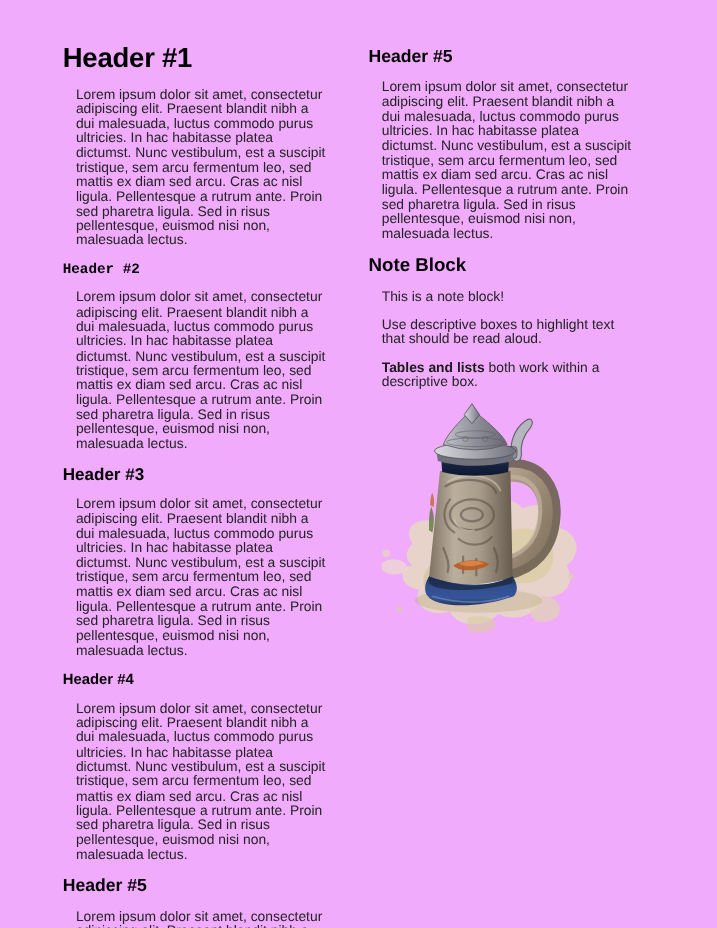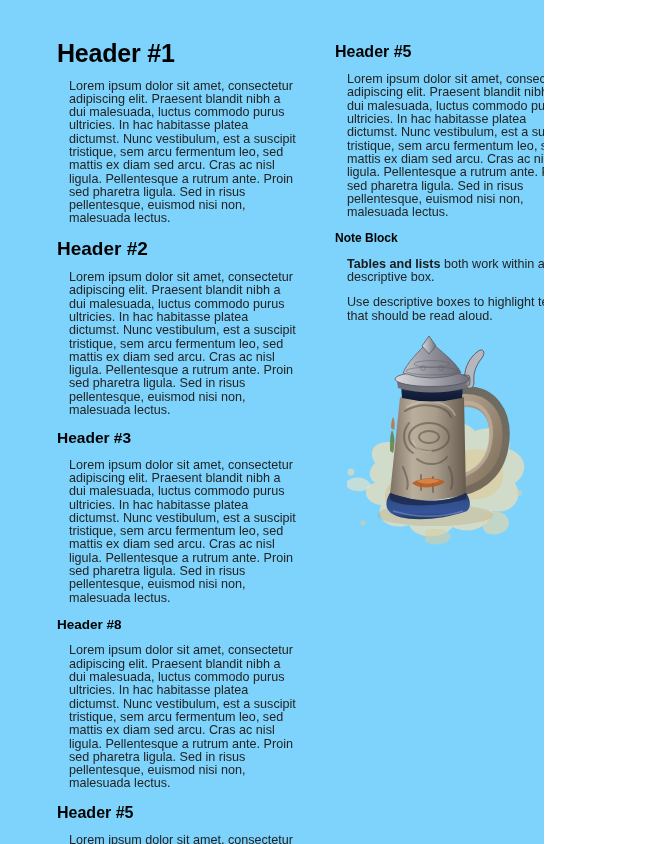--- a/index.html
+++ b/index.html
@@ -1,45 +1,45 @@
 <!DOCTYPE html>
 <html><head>
 <meta charset="utf-8">
 <style>
   html, body { margin: 0; padding: 0; background: #ffffff; }
   .page {
     position: relative;
-    width: 544px;
+    width: 652px;
     height: 844px;
-    background: #7dd3fc;
+    background: #f0abfc;
     overflow: hidden;
     font-family: "Liberation Sans", "DejaVu Sans", sans-serif;
     color: #232323;
   }
   .columns {
     position: absolute;
     left: 57px;
     top: 40px;
     display: flex;
     gap: 26px;
   }
   .col { width: 252px; }
   .col.right { width: 254px; }
 
   h1, h2, h3, h4, h5, h6 {
     color: #000000;
     font-weight: bold;
     margin: 0;
   }
   h1 { font-size: 25px; line-height: 1.1;  margin: 0 0 6px 0; letter-spacing: -0.2px; }
-  h2 { font-size: 19px; line-height: 1.12; margin: 2px 0 4px 0; }
+  h2 { font-size: 13px; line-height: 1.12; margin: 2px 0 4px 0; font-family: Liberation Mono, monospace; }
   h3 { font-size: 15.5px; line-height: 1.12; margin: 3px 0 10px 0; }
   h4 { font-size: 13.5px; line-height: 1.15; margin: 2px 0 2px 0; }
   h5 { font-size: 16px; line-height: 1.2;  margin: 2px 0 2px 0; }
-  .note-title { font-size: 12px; line-height: 1.2; margin: 1px 0 0 0; }
+  .note-title { font-size: 17px; line-height: 1.2; margin: 1px 0 0 0; }
 
   p.body {
     font-size: 12.6px;
     line-height: 13.3px;
     margin: 12px;
     color: #232323;
   }
   p.body b { color: #1a1a1a; }
 
   figure.illustration {
@@ -64,45 +64,46 @@
         <h2>Header #2</h2>
         <p class="body">Lorem ipsum dolor sit amet, consectetur adipiscing elit. Praesent blandit nibh a dui malesuada, luctus commodo purus ultricies. In hac habitasse platea dictumst. Nunc vestibulum, est a suscipit tristique, sem arcu fermentum leo, sed mattis ex diam sed arcu. Cras ac nisl ligula. Pellentesque a rutrum ante. Proin sed pharetra ligula. Sed in risus pellentesque, euismod nisi non, malesuada lectus.</p>
       </section>
 
       <section>
         <h3>Header #3</h3>
         <p class="body">Lorem ipsum dolor sit amet, consectetur adipiscing elit. Praesent blandit nibh a dui malesuada, luctus commodo purus ultricies. In hac habitasse platea dictumst. Nunc vestibulum, est a suscipit tristique, sem arcu fermentum leo, sed mattis ex diam sed arcu. Cras ac nisl ligula. Pellentesque a rutrum ante. Proin sed pharetra ligula. Sed in risus pellentesque, euismod nisi non, malesuada lectus.</p>
       </section>
 
       <section>
-        <h4>Header #8</h4>
+        <h4>Header #4</h4>
         <p class="body">Lorem ipsum dolor sit amet, consectetur adipiscing elit. Praesent blandit nibh a dui malesuada, luctus commodo purus ultricies. In hac habitasse platea dictumst. Nunc vestibulum, est a suscipit tristique, sem arcu fermentum leo, sed mattis ex diam sed arcu. Cras ac nisl ligula. Pellentesque a rutrum ante. Proin sed pharetra ligula. Sed in risus pellentesque, euismod nisi non, malesuada lectus.</p>
       </section>
 
       <section>
         <h5>Header #5</h5>
         <p class="body">Lorem ipsum dolor sit amet, consectetur adipiscing elit. Praesent blandit nibh a dui malesuada, luctus commodo purus ultricies. In hac habitasse platea dictumst. Nunc vestibulum, est a suscipit tristique, sem arcu fermentum leo, sed mattis ex diam sed arcu. Cras ac nisl ligula. Pellentesque a rutrum ante. Proin sed pharetra ligula. Sed in risus pellentesque, euismod nisi non, malesuada lectus.</p>
       </section>
 
     </div>
 
     <div class="col right">
 
       <section>
         <h5>Header #5</h5>
         <p class="body">Lorem ipsum dolor sit amet, consectetur adipiscing elit. Praesent blandit nibh a dui malesuada, luctus commodo purus ultricies. In hac habitasse platea dictumst. Nunc vestibulum, est a suscipit tristique, sem arcu fermentum leo, sed mattis ex diam sed arcu. Cras ac nisl ligula. Pellentesque a rutrum ante. Proin sed pharetra ligula. Sed in risus pellentesque, euismod nisi non, malesuada lectus.</p>
       </section>
 
       <section>
         <h6 class="note-title">Note Block</h6>
-      </section>
-
-      <section>
+        <p class="body">This is a note block!</p>
+      </section>
+
+      <section>
+        <p class="body">Use descriptive boxes to highlight text that should be read aloud.</p>
         <p class="body"><b>Tables and lists</b><span> both work within a descriptive box.</span></p>
-        <p class="body">Use descriptive boxes to highlight text that should be read aloud.</p>
       </section>
 
       <figure class="illustration">
         <svg width="200" height="215" viewBox="0 0 200 215" aria-hidden="true">
           <defs>
             <linearGradient id="silver" x1="0" y1="0" x2="1" y2="0">
               <stop offset="0" stop-color="#d8d8dd"></stop>
                 <stop offset="0.55" stop-color="#a3a3ac"></stop>
                 <stop offset="1" stop-color="#70707b"></stop>
             </linearGradient>

